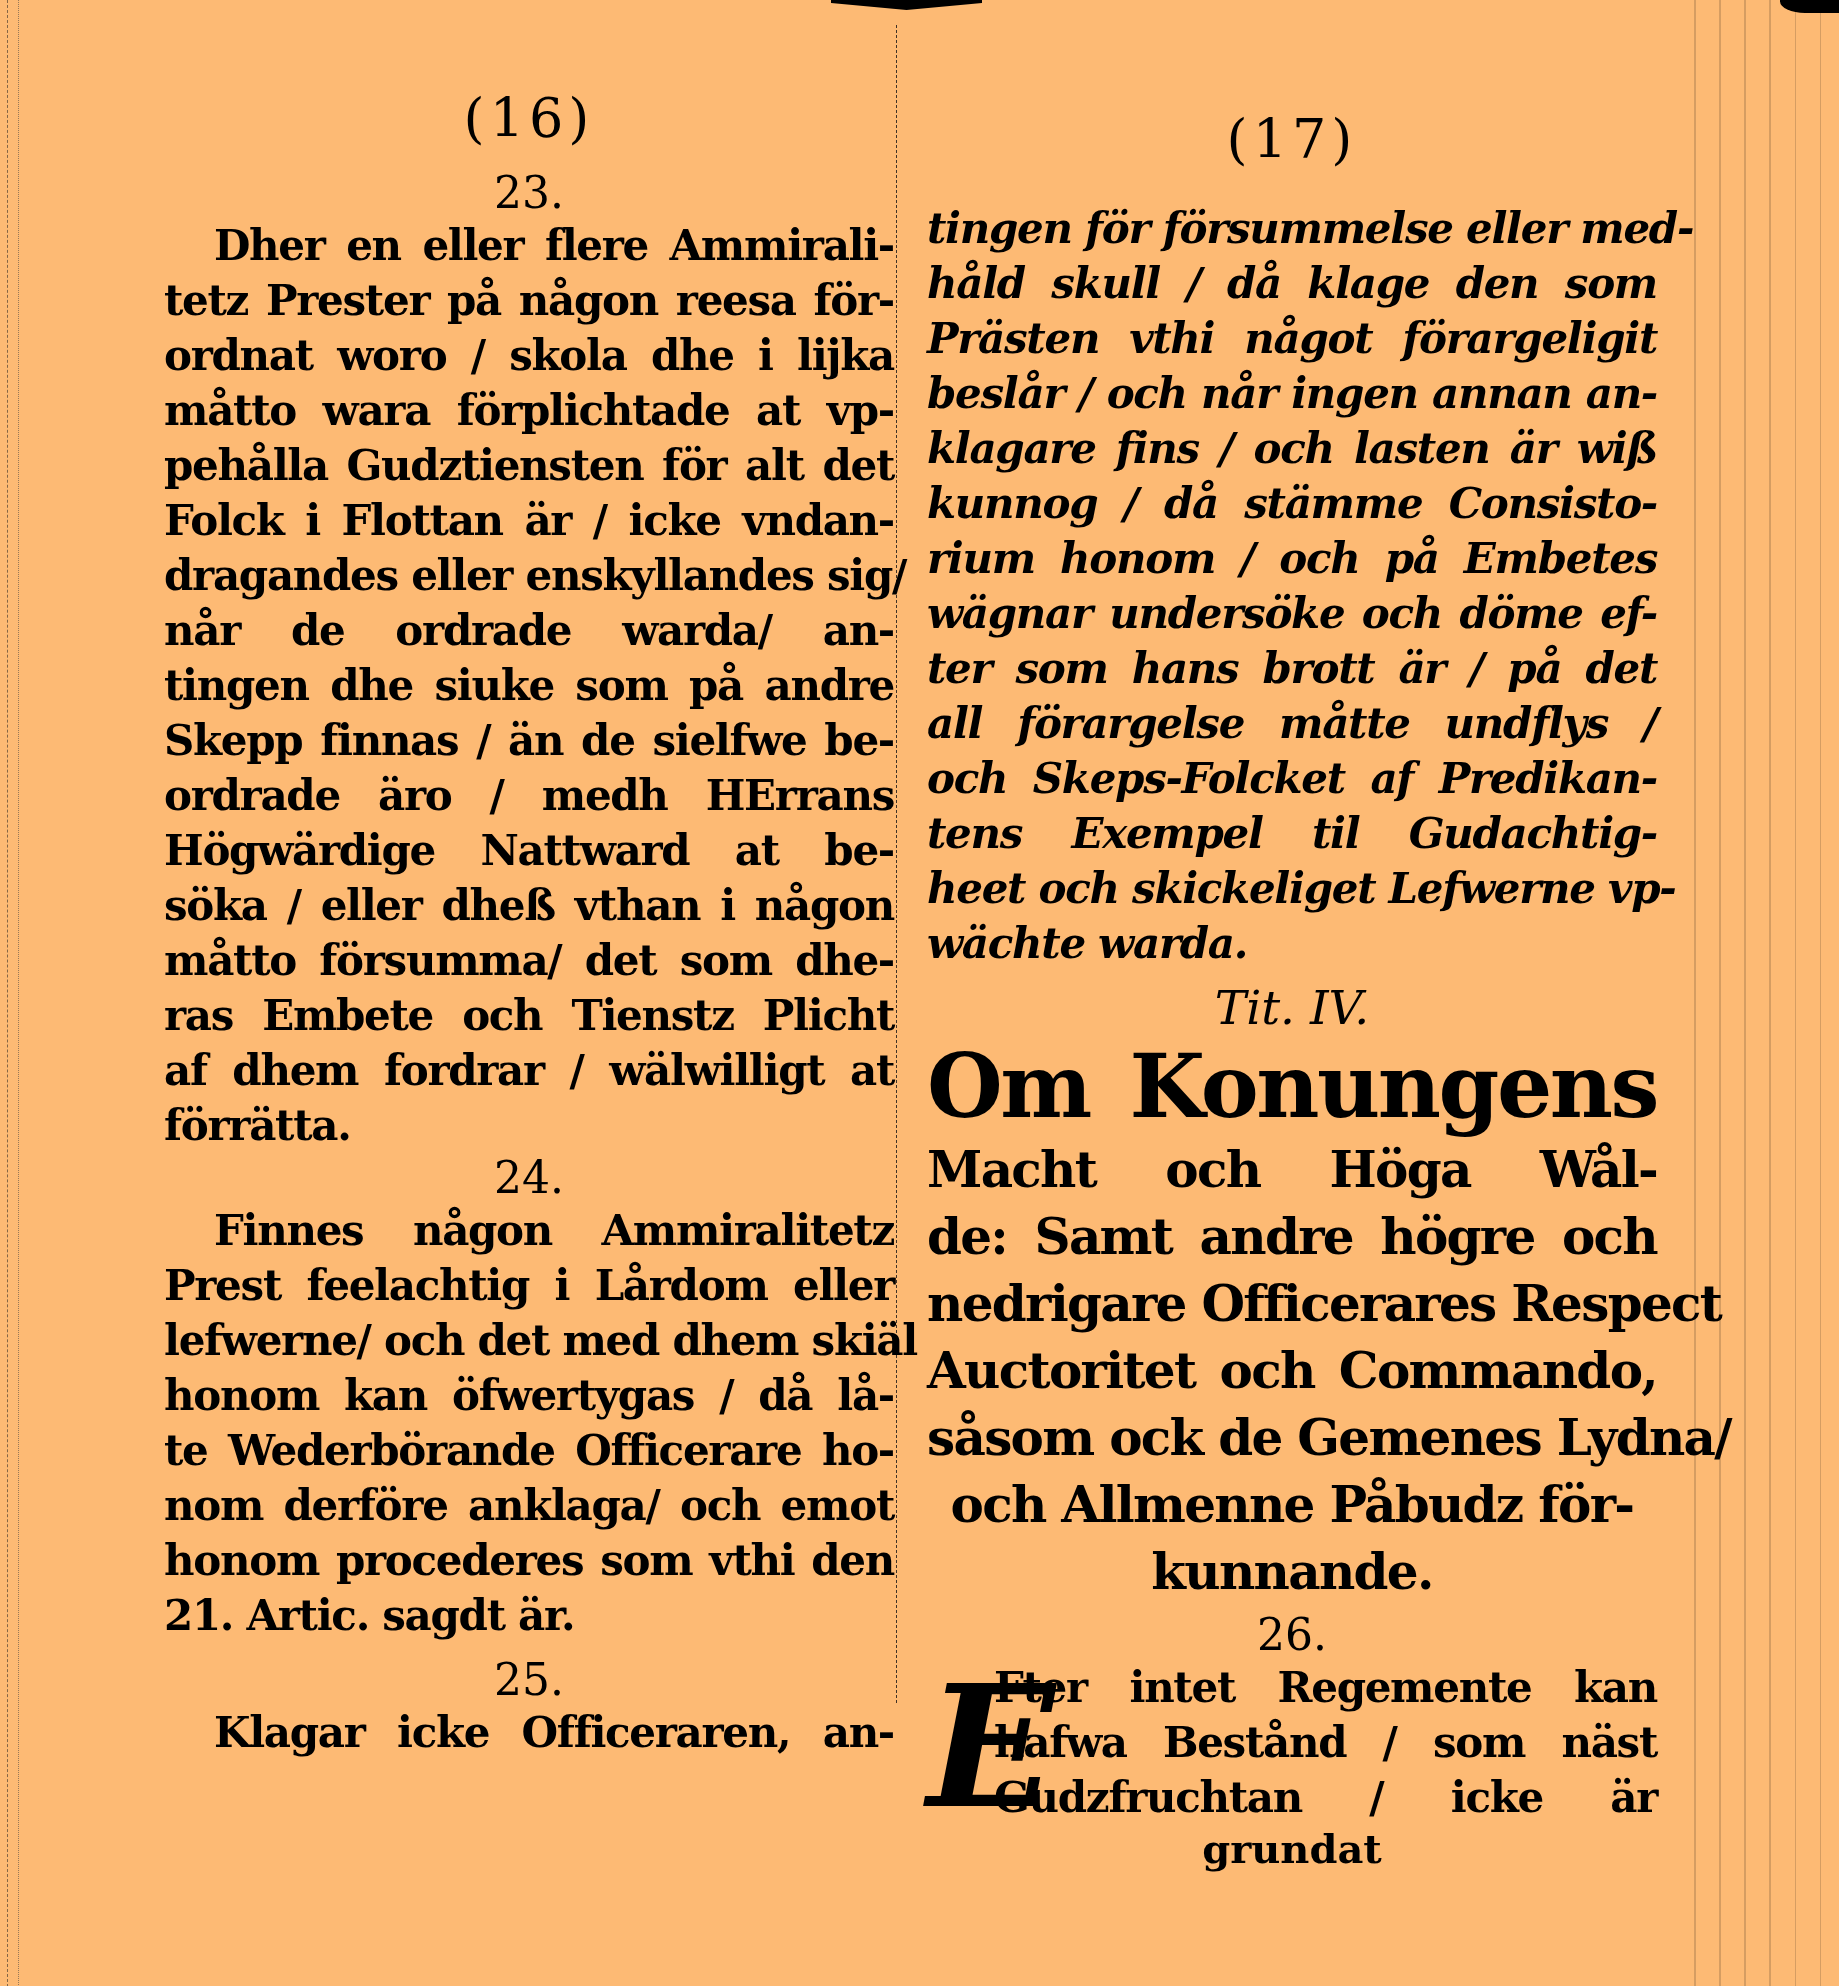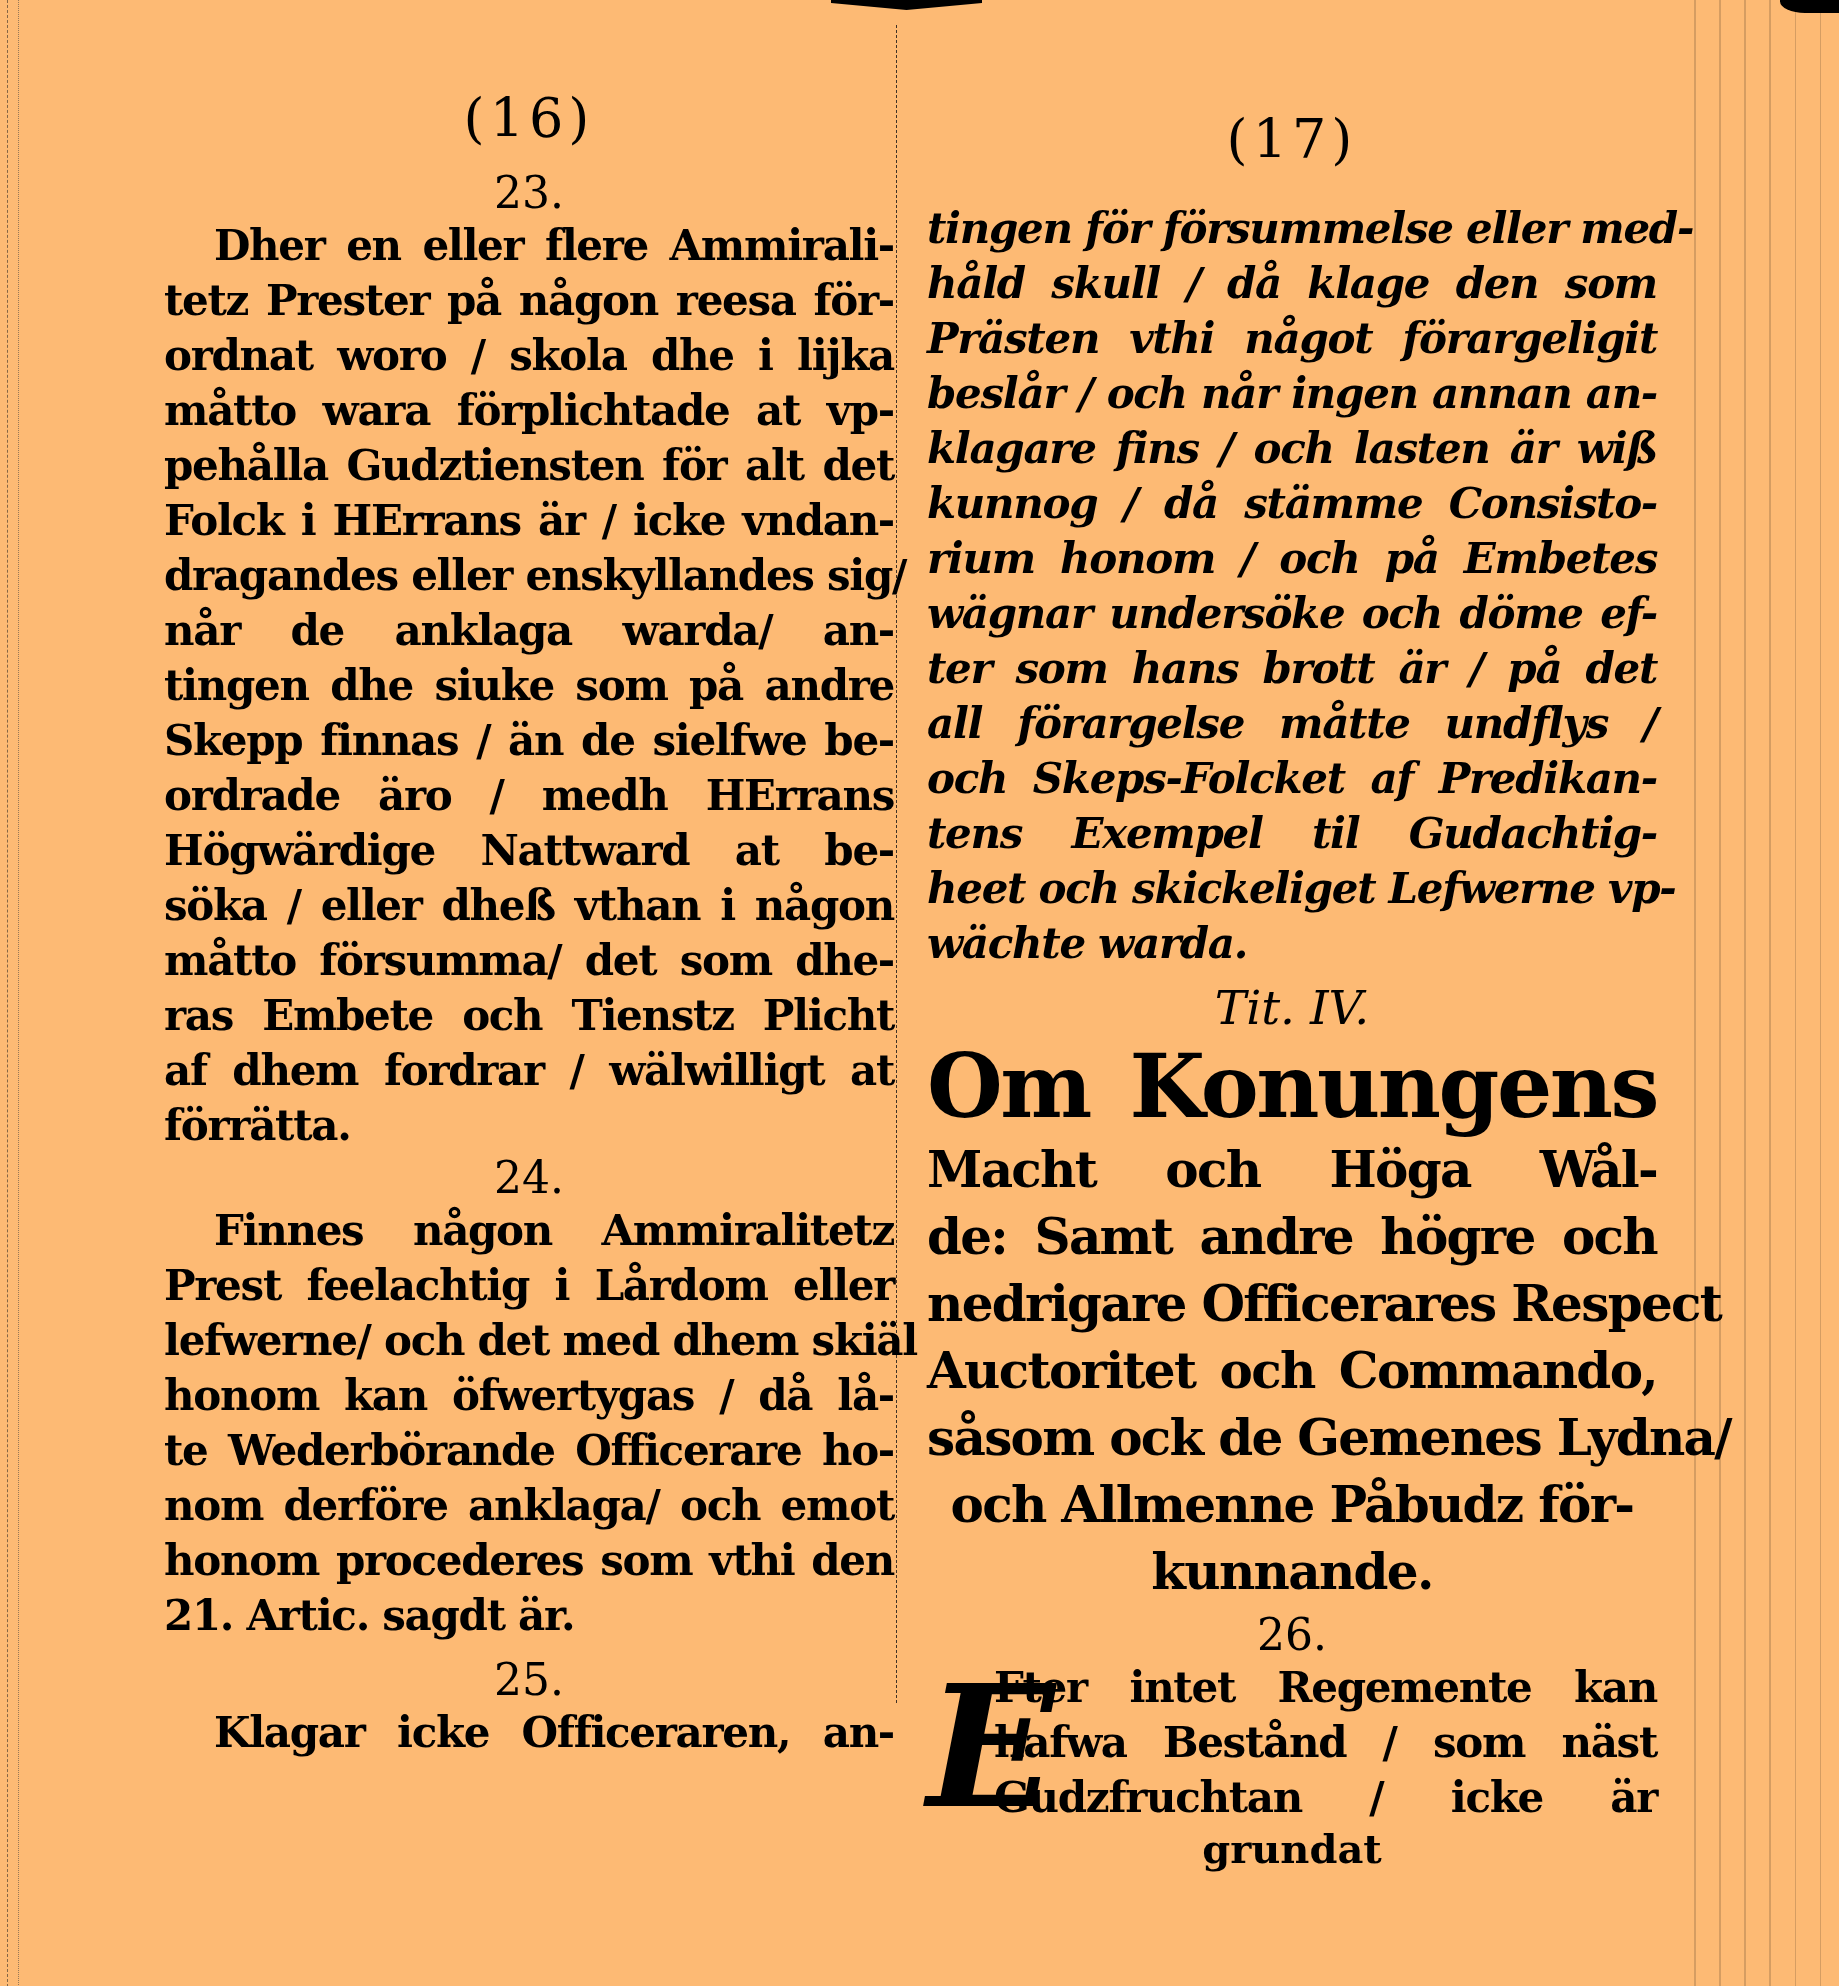--- a/index.html
+++ b/index.html
@@ -169,23 +169,23 @@
   <div class="page page-left">
     <div class="page-number">(16)</div>
 
     <div style="margin-top:22px;">
       <div class="article-number">23.</div>
       <div class="text-line indent">Dher en eller flere Ammirali-</div>
       <div class="text-line">tetz Prester på någon reesa för-</div>
       <div class="text-line">ordnat woro / skola dhe i lijka</div>
       <div class="text-line">måtto wara förplichtade at vp-</div>
       <div class="text-line">pehålla Gudztiensten för alt det</div>
-      <div class="text-line">Folck i HErrans är / icke vndan-</div>
+      <div class="text-line">Folck i Flottan är / icke vndan-</div>
       <div class="text-line">dragandes eller enskyllandes sig/</div>
-      <div class="text-line">når de anklaga warda/ an-</div>
+      <div class="text-line">når de ordrade warda/ an-</div>
       <div class="text-line">tingen dhe siuke som på andre</div>
       <div class="text-line">Skepp finnas / än de sielfwe be-</div>
       <div class="text-line">ordrade äro / medh HErrans</div>
       <div class="text-line">Högwärdige Nattward at be-</div>
       <div class="text-line">söka / eller dheß vthan i någon</div>
       <div class="text-line">måtto försumma/ det som dhe-</div>
       <div class="text-line">ras Embete och Tienstz Plicht</div>
       <div class="text-line">af dhem fordrar / wälwilligt at</div>
       <div class="text-line last">förrätta.</div>
     </div>

